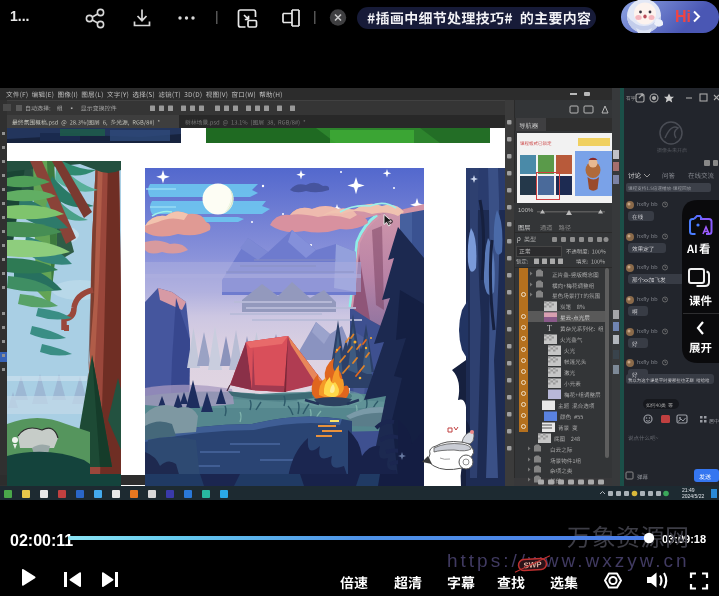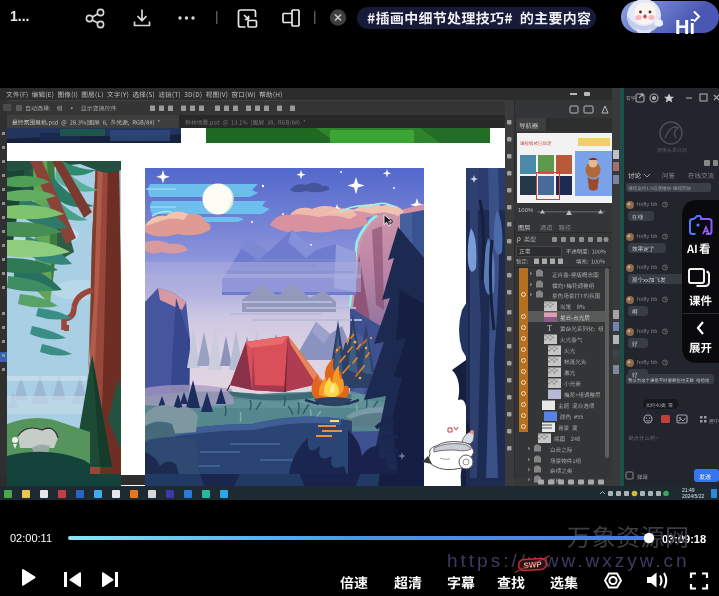--- a/index.html
+++ b/index.html
@@ -2,21 +2,21 @@
 <html><head><meta charset="utf-8"><style>
 html,body{margin:0;padding:0;background:#000}
 #stage{position:relative;width:719px;height:596px;background:#000;overflow:hidden;font-family:"Liberation Sans",sans-serif}
 .abs{position:absolute}
 .lat{font-family:"Liberation Sans",sans-serif}
 </style></head><body>
 <div id="stage">
 <div class="abs" style="left:10px;top:8px;font-size:14px;color:#e8e8e8;font-weight:bold">1...</div>
 <div class="abs" style="left:357px;top:7px;width:239px;height:22px;border-radius:11px;background:#171b38"></div>
 <div class="abs" style="left:621px;top:1px;width:98px;height:32px;border-radius:16px;background:linear-gradient(135deg,#8da3e3,#4a57b4 70%)"></div>
-<div class="abs" style="left:675px;top:16px;font-size:20px;color:#ffffff;font-weight:bold">Hi</div>
+<div class="abs" style="left:675px;top:8px;font-size:16px;color:#ef4444;font-weight:bold">Hi</div>
 <div class="abs" style="left:0;top:88px;width:612px;height:12px;background:#2c2c2c"></div>
 <div class="abs" style="left:0;top:100px;width:612px;height:15px;background:#353535;border-top:1px solid #414141"></div>
 <div class="abs" style="left:0;top:115px;width:612px;height:13px;background:#282828"></div>
 <div class="abs" style="left:7px;top:115px;width:172px;height:13px;background:#3e3e3e"></div>
 <div class="abs" style="left:0;top:100px;width:7px;height:386px;background:#303030"></div>
 <div class="abs" style="left:7px;top:128px;width:498px;height:358px;background:#fff"></div>
 <div class="abs" style="left:505px;top:100px;width:107px;height:386px;background:#333537"></div>
 <div class="abs" style="left:505px;top:100px;width:9px;height:386px;background:#3b3b3b;border-right:1px solid #2a2a2a"></div>
 <div class="abs" style="left:514px;top:118px;width:98px;height:13px;background:#2e2e2e"></div>
 <div class="abs" style="left:516px;top:118px;width:30px;height:13px;background:#3f3f41"></div>
@@ -92,21 +92,21 @@
 <div class="abs" style="left:94px;top:490px;width:8px;height:8px;background:#44aaee;border-radius:1px"></div>
 <div class="abs" style="left:112px;top:490px;width:8px;height:8px;background:#e8e8e8;border-radius:1px"></div>
 <div class="abs" style="left:130px;top:490px;width:8px;height:8px;background:#e87820;border-radius:1px"></div>
 <div class="abs" style="left:148px;top:490px;width:8px;height:8px;background:#d8d8d8;border-radius:1px"></div>
 <div class="abs" style="left:166px;top:490px;width:8px;height:8px;background:#3a3aaa;border-radius:1px"></div>
 <div class="abs" style="left:184px;top:490px;width:8px;height:8px;background:#2a78d8;border-radius:1px"></div>
 <div class="abs" style="left:202px;top:490px;width:8px;height:8px;background:#28b8a0;border-radius:1px"></div>
 <div class="abs" style="left:220px;top:490px;width:8px;height:8px;background:#2aa8e8;border-radius:1px"></div>
 <div class="abs lat" style="left:682px;top:488px;font-size:5px;color:#dfe3e8;line-height:5.5px">21:49<br>2024/5/22</div>
 <div class="abs" style="left:711px;top:489px;width:6px;height:9px;background:#2a8ad8"></div>
-<div class="abs lat" style="left:10px;top:532px;font-size:11px;color:#fff;font-weight:normal">02:00:11</div>
+<div class="abs lat" style="left:10px;top:532px;font-size:16px;color:#fff;font-weight:bold">02:00:11</div>
 <div class="abs lat" style="left:447px;top:550px;font-size:19px;color:#403a61;letter-spacing:3px">https://www.wxzyw.cn</div>
 <div class="abs lat" style="left:662px;top:533px;font-size:11px;color:#fff;font-weight:bold">03:09:18</div>
 <svg class="abs" style="left:0;top:0" width="719" height="596" viewBox="0 0 719 596">
 <defs>
 <linearGradient id="cliffpink" x1="0" y1="0" x2="0" y2="1">
 <stop offset="0" stop-color="#cf97ab"></stop>
           <stop offset="0.55" stop-color="#b983a6"></stop>
           <stop offset="1" stop-color="#8f74a0"></stop>
 </linearGradient>
 <linearGradient id="pbar" x1="0" y1="0" x2="1" y2="0">

